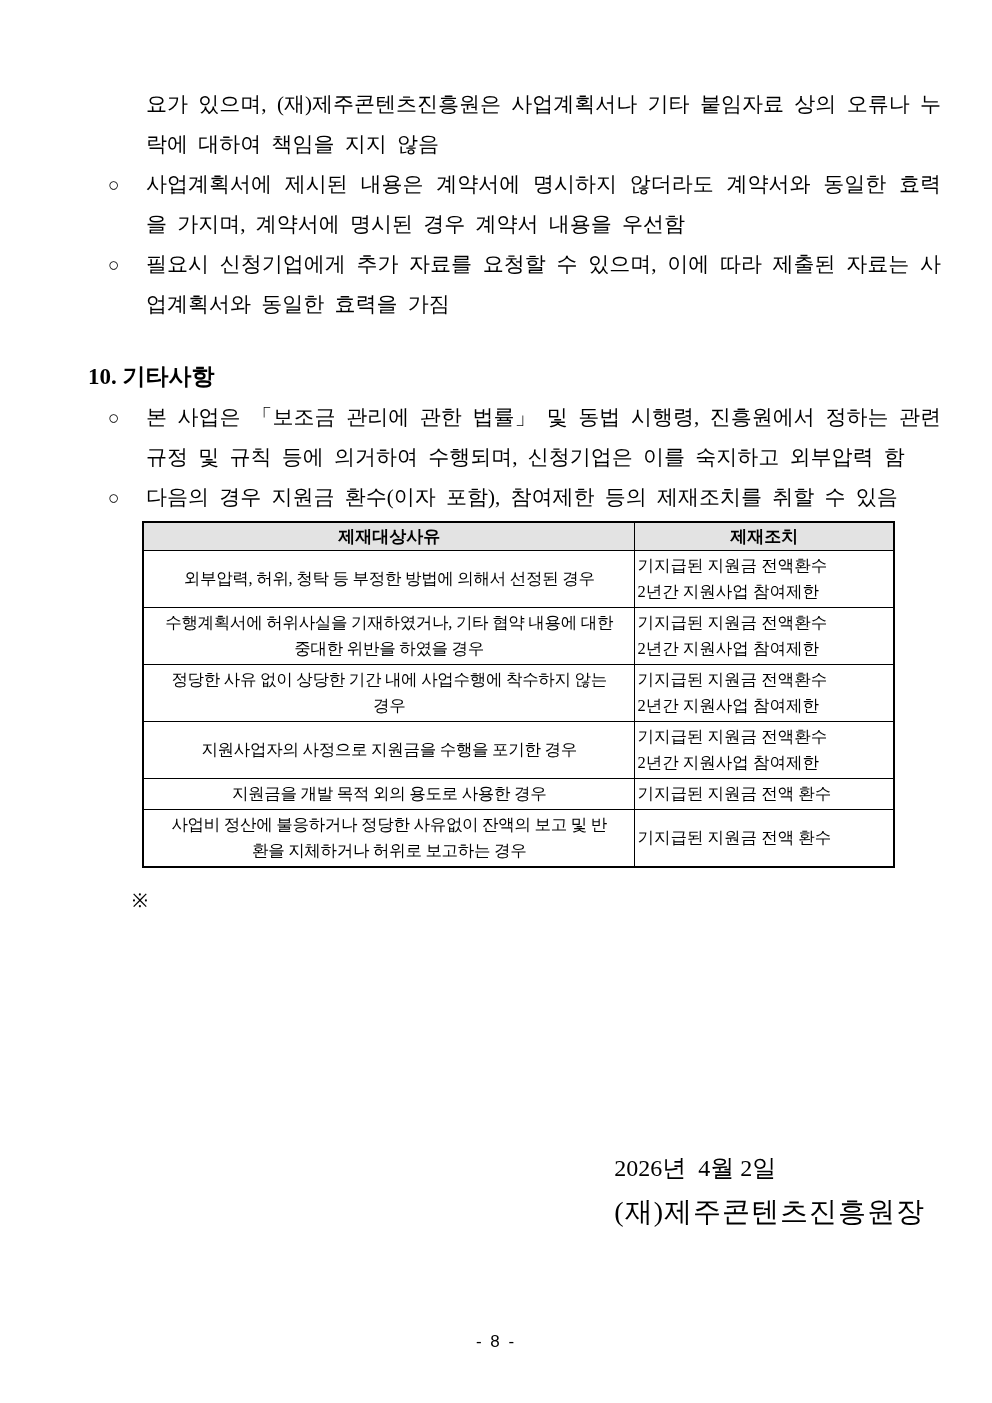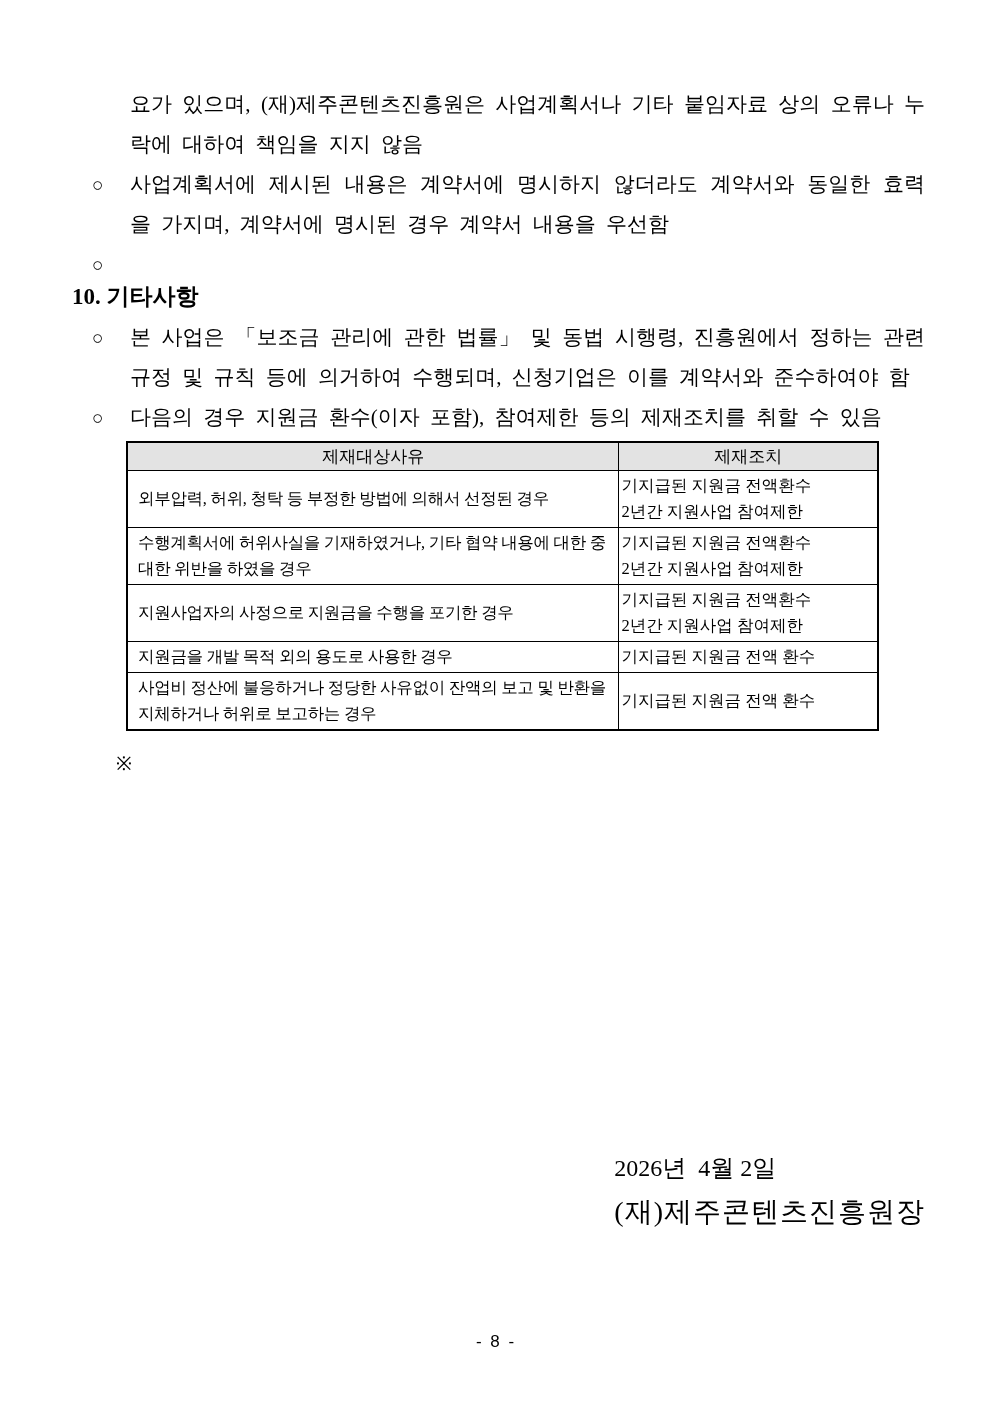--- a/index.html
+++ b/index.html
@@ -4,21 +4,21 @@
 <style>
   html,body { margin:0; padding:0; background:#ffffff; }
   .page {
     position:relative;
     width:992px; height:1403px;
     background:#ffffff;
     color:#000;
     font-family:"Liberation Serif","DejaVu Serif",serif;
     overflow:hidden;
   }
-  .content { position:absolute; left:72px; top:84px; width:853px; }
+  .content { position:absolute; left:88px; top:84px; width:853px; }
 
   .para {
     font-size:21px; line-height:40px;
     text-align:justify; word-spacing:5px;
   }
   .indent { padding-left:58px; }
 
   .bullet {
     position:relative; padding-left:58px;
     font-size:21px; line-height:40px;
@@ -37,29 +37,29 @@
   .table-wrap { margin-left:54px; margin-top:4px; width:753px; }
   table.sanction {
     border-collapse:collapse; width:100%;
     table-layout:fixed;
     border:2px solid #000;
     font-size:16.5px;
   }
   table.sanction th {
     background:#e3e3e3;
     border:1px solid #000;
-    font-size:17px; font-weight:normal;
+    font-size:17px; font-weight:bold;
     height:27px; text-align:center;
     padding:0;
   }
   table.sanction td {
     border:1px solid #000;
     line-height:26px; vertical-align:middle;
   }
-  td.reason { padding:2px 10px; text-align:left; letter-spacing:-0.3px; }
+  td.reason { padding:2px 21px; text-align:center; letter-spacing:-0.3px; }
   td.action { white-space:pre-line; padding:2px 2px; }
   tr.tall { height:55px; }
   tr.short { height:28px; }
 
   .footnote {
     position:relative; margin-top:14px; padding-left:60px;
     font-size:19px; line-height:37px;
     text-align:justify; word-spacing:3px;
   }
   .footnote .fn-marker { position:absolute; left:44px; top:0; word-spacing:0; }
@@ -85,27 +85,28 @@
 
     <div class="para indent">요가 있으며, (재)제주콘텐츠진흥원은 사업계획서나 기타 붙임자료 상의 오류나 누락에 대하여 책임을 지지 않음</div>
 
     <div class="bullet">
       <span class="marker">○</span>
       <span>사업계획서에 제시된 내용은 계약서에 명시하지 않더라도 계약서와 동일한 효력을 가지며, 계약서에 명시된 경우 계약서 내용을 우선함</span>
     </div>
 
     <div class="bullet">
       <span class="marker">○</span>
+      <span>필요시 신청기업에게 추가 자료를 요청할 수 있으며, 이에 따라 제출된 자료는 사업계획서와 동일한 효력을 가짐</span>
     </div>
 
     <div class="sec-heading">10. 기타사항</div>
 
     <div class="bullet">
       <span class="marker">○</span>
-      <span>본 사업은 「보조금 관리에 관한 법률」 및 동법 시행령, 진흥원에서 정하는 관련 규정 및 규칙 등에 의거하여 수행되며, 신청기업은 이를 계약서와 준수하여야 함</span>
+      <span>본 사업은 「보조금 관리에 관한 법률」 및 동법 시행령, 진흥원에서 정하는 관련 규정 및 규칙 등에 의거하여 수행되며, 신청기업은 이를 숙지하고 외부압력 함</span>
     </div>
 
     <div class="bullet">
       <span class="marker">○</span>
       <span>다음의 경우 지원금 환수(이자 포함), 참여제한 등의 제재조치를 취할 수 있음</span>
     </div>
 
     <div class="table-wrap">
       <table class="sanction">
         <colgroup>
@@ -119,20 +120,25 @@
           </tr>
         </thead>
         <tbody>
           <tr class="tall">
             <td class="reason">외부압력, 허위, 청탁 등 부정한 방법에 의해서 선정된 경우</td>
             <td class="action">기지급된 지원금 전액환수
 2년간 지원사업 참여제한</td>
           </tr>
           <tr class="tall">
             <td class="reason">수행계획서에 허위사실을 기재하였거나, 기타 협약 내용에 대한 중대한 위반을 하였을 경우</td>
+            <td class="action">기지급된 지원금 전액환수
+2년간 지원사업 참여제한</td>
+          </tr>
+          <tr class="tall">
+            <td class="reason">정당한 사유 없이 상당한 기간 내에 사업수행에 착수하지 않는 경우</td>
             <td class="action">기지급된 지원금 전액환수
 2년간 지원사업 참여제한</td>
           </tr>
           <tr class="tall">
             <td class="reason">지원사업자의 사정으로 지원금을 수행을 포기한 경우</td>
             <td class="action">기지급된 지원금 전액환수
 2년간 지원사업 참여제한</td>
           </tr>
           <tr class="short">
             <td class="reason">지원금을 개발 목적 외의 용도로 사용한 경우</td>

